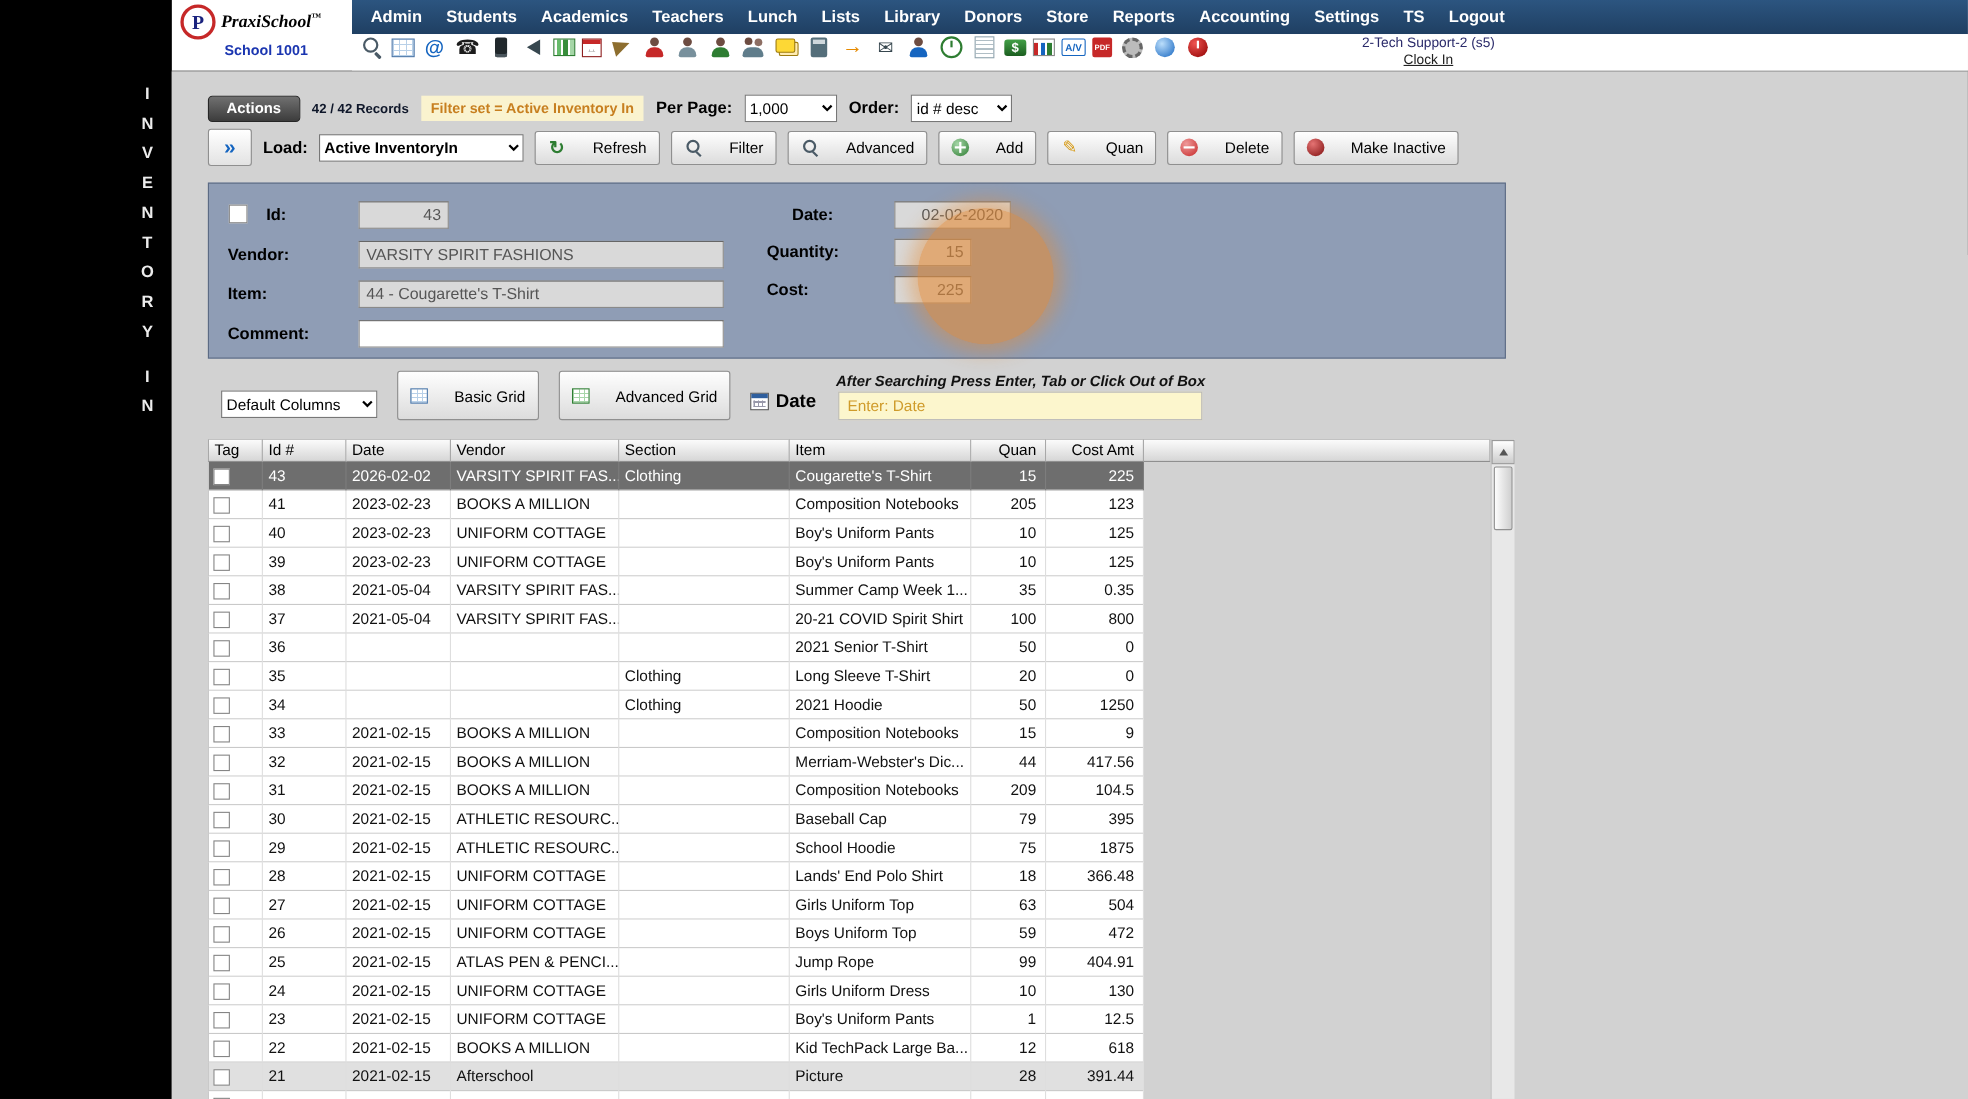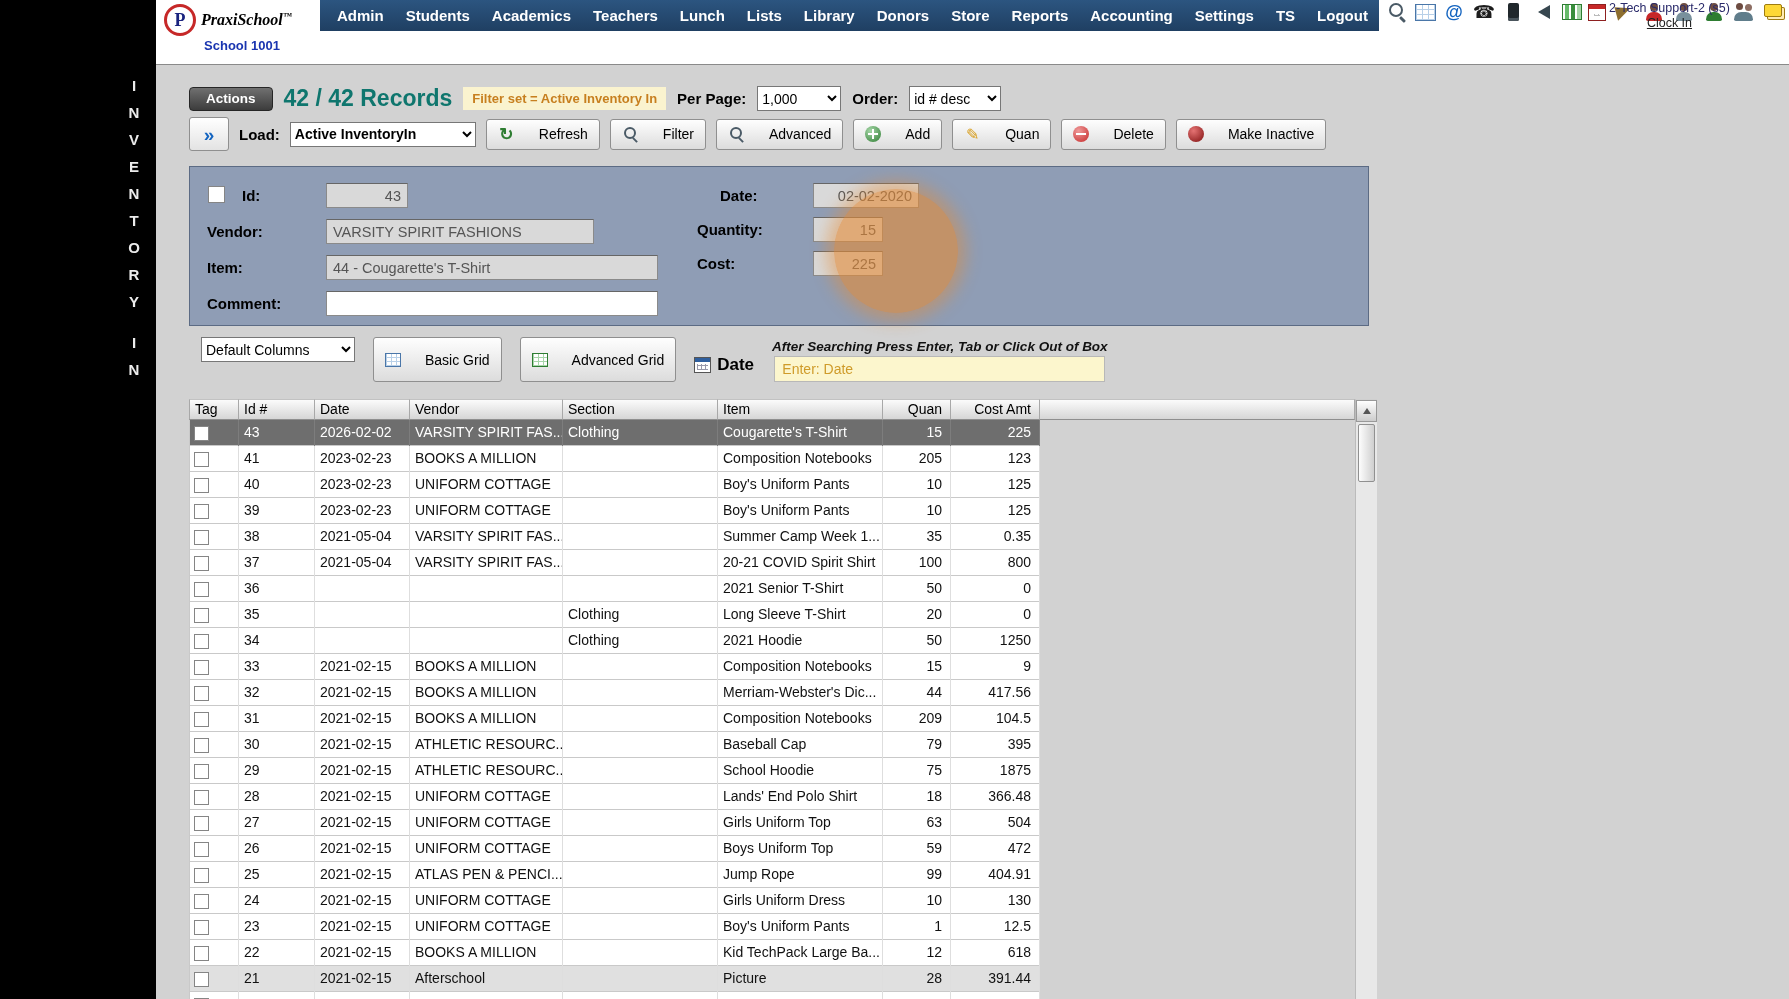--- a/index.html
+++ b/index.html
@@ -16,21 +16,21 @@
   
   .main{flex:1;display:flex;flex-direction:column;min-width:0;}
   header{flex:0 0 65px;height:65px;background:#fff;display:flex;border-bottom:1px solid #8a8a8a;}
   .logo-panel{flex:0 0 164px;width:164px;padding:4px 0 0 8px;display:flex;flex-direction:column;}
   .logo-top{display:flex;align-items:center;gap:5px;}
   .logo-circle{width:32px;height:32px;border-radius:50%;border:3px solid #c62828;color:#1a237e;font-weight:bold;font-size:18px;display:flex;align-items:center;justify-content:center;font-family:"Liberation Serif",serif;cursor:pointer;}
   .brand{color:#000000;font-weight:bold;font-size:16px;font-style:italic;font-family:"Liberation Serif",serif;white-space:nowrap;}
   .tm{font-size:9px;}
   .school{color:#1a35b0;font-weight:bold;font-size:13px;text-align:center;margin-top:2px;}
 
-  .header-right{flex:1;display:flex;flex-direction:row;min-width:0;}
+  .header-right{flex:1;display:flex;flex-direction:column;min-width:0;}
   .topnav{height:31px;background:linear-gradient(#2c5580,#1f3f62);display:flex;padding-left:6px;}
   .navitem{color:#fff;font-weight:bold;font-size:15px;line-height:31px;padding:0 11px;cursor:pointer;white-space:nowrap;}
   .iconbar{height:34px;display:flex;align-items:flex-start;padding-left:6px;position:relative;background:#fff;}
   .ticons{display:flex;align-items:center;gap:6px;}
   .ticon{width:24px;height:24px;display:inline-flex;align-items:center;justify-content:center;position:relative;cursor:pointer;flex:0 0 auto;}
 
   
   .search-icon::before{content:"";width:10px;height:10px;border:2px solid #4a5a66;border-radius:50%;position:absolute;top:3px;left:4px;}
   .search-icon::after{content:"";width:7px;height:3px;background:#4a5a66;position:absolute;bottom:3px;right:3px;transform:rotate(45deg);border-radius:1px;}
   .grid-icon{width:21px;height:17px;border:1px solid #4a76a8;background-color:#fff;background-image:repeating-linear-gradient(0deg,#b8d0e8 0 1px,transparent 1px 5px),repeating-linear-gradient(90deg,#b8d0e8 0 1px,transparent 1px 6px);}
@@ -73,21 +73,21 @@
 
   .userinfo{position:absolute;right:430px;top:1px;text-align:center;line-height:15px;}
   .uname{font-size:12.5px;color:#2a2a6a;}
   .clockin{font-size:12.5px;color:#222;text-decoration:underline;cursor:pointer;}
 
   
   .content{flex:1;background:#d2d2d2;padding:21px 0 0 33px;position:relative;min-width:0;}
 
   .actions-row{height:25px;display:flex;align-items:center;gap:11px;}
   .actions-btn{height:24px;padding:0 16px;background:linear-gradient(#707070,#3c3c3c);color:#fff;font-weight:bold;font-size:13.5px;border:1px solid #262626;border-radius:4px;cursor:pointer;font-family:inherit;}
-  .records{font-weight:bold;font-size:23px;color:#0f766e;}
+  .records{font-weight:bold;font-size:12px;color:#0f172a;}
   .filter-note{background:#faf3cf;color:#c77f1f;font-size:13px;font-weight:bold;padding:4px 9px;white-space:nowrap;}
   .blabel{font-weight:bold;font-size:15px;color:#000;white-space:nowrap;}
   .sel{height:25px;font-size:14px;font-family:inherit;border:1px solid #777;background:#fff;}
 
   .load-row{margin-top:6px;height:34px;display:flex;align-items:center;gap:10px;}
   .more-btn{width:40px;height:34px;background:linear-gradient(#fff,#e3e3e3);border:1px solid #8f8f8f;border-radius:3px;color:#1565c0;font-size:19px;font-weight:bold;line-height:1;cursor:pointer;font-family:inherit;}
   .load-sel{font-weight:bold;width:186px;}
   .btn{display:inline-flex;align-items:center;gap:24px;height:31px;padding:0 11px;background:linear-gradient(#fefefe,#dcdcdc);border:1px solid #8f8f8f;border-radius:3px;font-family:inherit;font-size:14px;color:#000;cursor:pointer;white-space:nowrap;}
   .bicon{display:inline-flex;align-items:center;justify-content:center;width:17px;height:17px;position:relative;flex:0 0 auto;}
   .i-refresh::before{content:"↻";font-size:17px;font-weight:bold;color:#2e7d32;}
@@ -110,21 +110,21 @@
   .cb{display:inline-block;width:15px;height:15px;background:#fff;border:1px solid #858585;}
   .fcb{position:absolute;left:18px;top:19px;width:17px;height:17px;cursor:pointer;}
 
   
   .click-highlight{position:absolute;left:834px;top:189px;width:124px;height:124px;border-radius:50%;
     background:rgba(229,139,54,0.60);box-shadow:0 0 16px 8px rgba(229,139,54,0.45);
     pointer-events:none;z-index:5;}
 
   
   .grid-controls{margin-top:16px;height:40px;display:flex;align-items:flex-end;gap:18px;padding-left:12px;}
-  .cols-sel{width:154px;margin-bottom:20px;}
+  .cols-sel{width:142px;margin-bottom:2px;}
   .gc-btn{height:45px;}
   .i-grid{width:16px;height:14px;border:1px solid #4a76a8;background-color:#fff;background-image:repeating-linear-gradient(0deg,#b8d0e8 0 1px,transparent 1px 4px),repeating-linear-gradient(90deg,#b8d0e8 0 1px,transparent 1px 5px);}
   .i-grid.adv{border-color:#2e7d32;background-image:repeating-linear-gradient(0deg,#a8d5aa 0 1px,transparent 1px 4px),repeating-linear-gradient(90deg,#a8d5aa 0 1px,transparent 1px 5px);}
   .date-label-wrap{display:flex;align-items:center;gap:6px;margin-bottom:7px;}
   .i-cal{width:17px;height:16px;border:1px solid #555;background:#fff;position:relative;display:inline-block;}
   .i-cal::before{content:"";position:absolute;top:0;left:0;right:0;height:4px;background:#2f5f9e;}
   .i-cal::after{content:"";position:absolute;left:2px;right:2px;top:6px;bottom:2px;background:repeating-linear-gradient(0deg,#99a 0 1px,transparent 1px 4px),repeating-linear-gradient(90deg,#99a 0 1px,transparent 1px 4px);}
   .date-text{font-size:17px;color:#000;font-weight:600;}
   .date-search{display:flex;flex-direction:column;align-items:center;gap:2px;}
   .search-hint{font-size:13.5px;font-weight:bold;font-style:italic;color:#111;white-space:nowrap;}
@@ -291,21 +291,21 @@
             <span class="bicon i-inactive"></span>
             <span>Make Inactive</span>
           </button>
       </div>
 
       <div class="form-panel">
         <span class="cb fcb"></span>
         <label class="flabel" style="left:52px;top:20px">Id:</label>
         <input class="finput right" style="left: 136px; top: 16px; width: 82px;" value="43">
         <label class="flabel" style="left:17px;top:56px">Vendor:</label>
-        <input class="finput" style="left: 136px; top: 52px; width: 268px;" value="VARSITY SPIRIT FASHIONS">
+        <input class="finput" style="left: 136px; top: 52px; width: 332px;" value="VARSITY SPIRIT FASHIONS">
         <label class="flabel" style="left:17px;top:92px">Item:</label>
         <input class="finput" style="left: 136px; top: 88px; width: 332px;" value="44 - Cougarette's T-Shirt">
         <label class="flabel" style="left:17px;top:128px">Comment:</label>
         <input class="finput white" style="left: 136px; top: 124px; width: 332px;" value="">
         <label class="flabel" style="left:530px;top:20px">Date:</label>
         <input class="finput right" style="left: 623px; top: 16px; width: 106px;" value="02-02-2020">
         <label class="flabel" style="left:507px;top:54px">Quantity:</label>
         <input class="finput right" style="left: 623px; top: 50px; width: 70px;" value="15">
         <label class="flabel" style="left:507px;top:88px">Cost:</label>
         <input class="finput right" style="left: 623px; top: 84px; width: 70px;" value="225">

